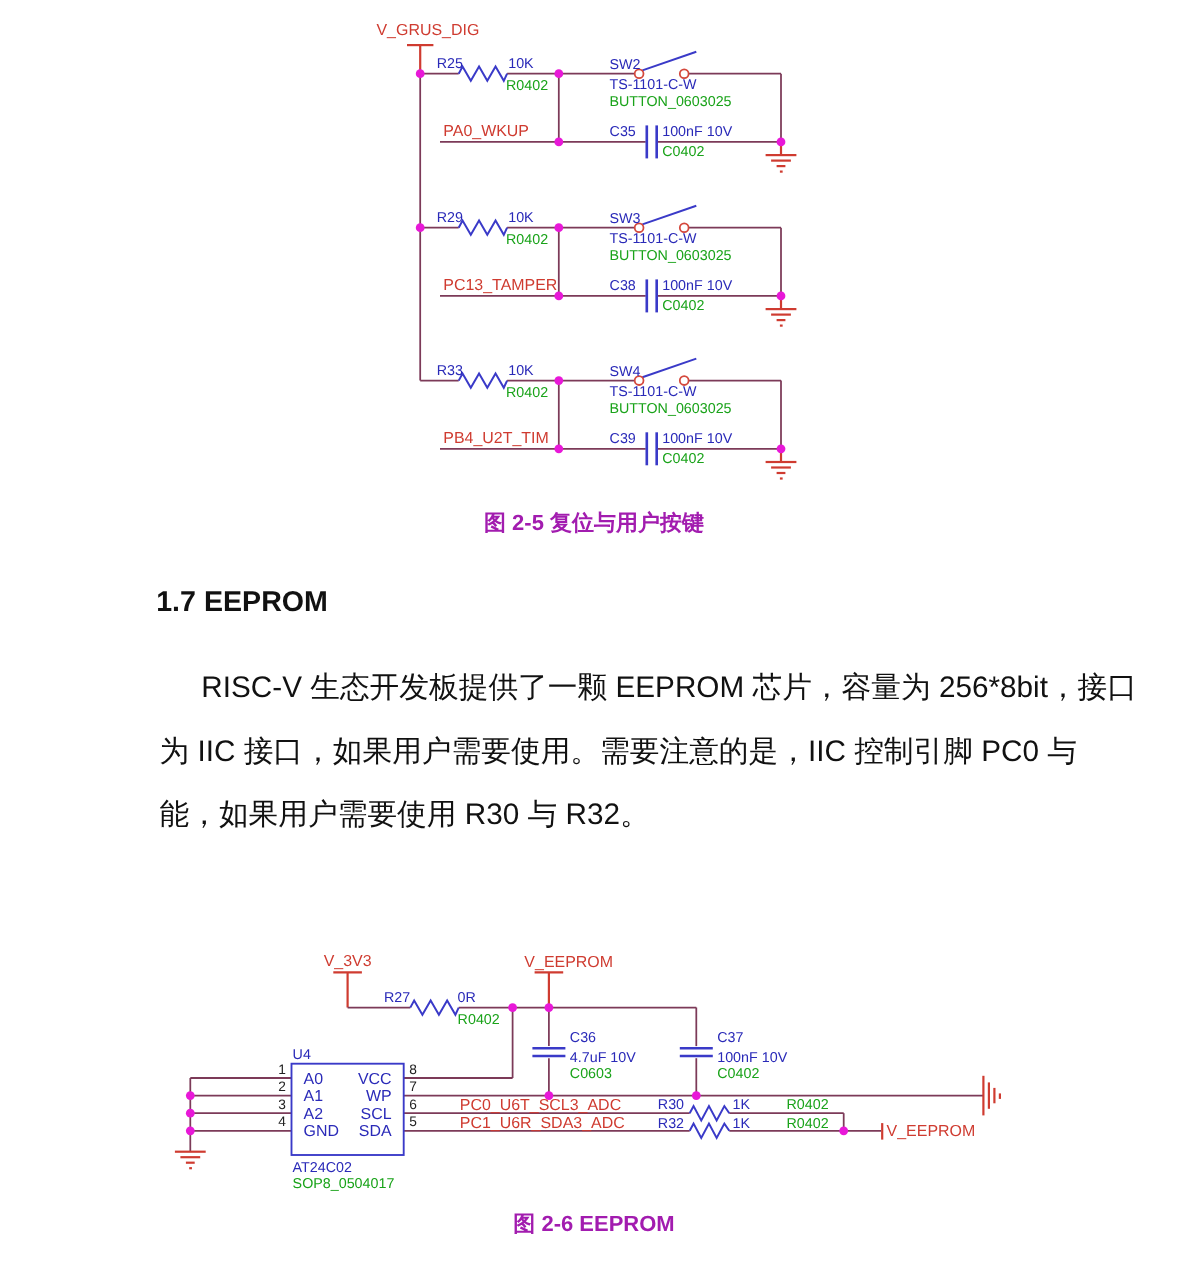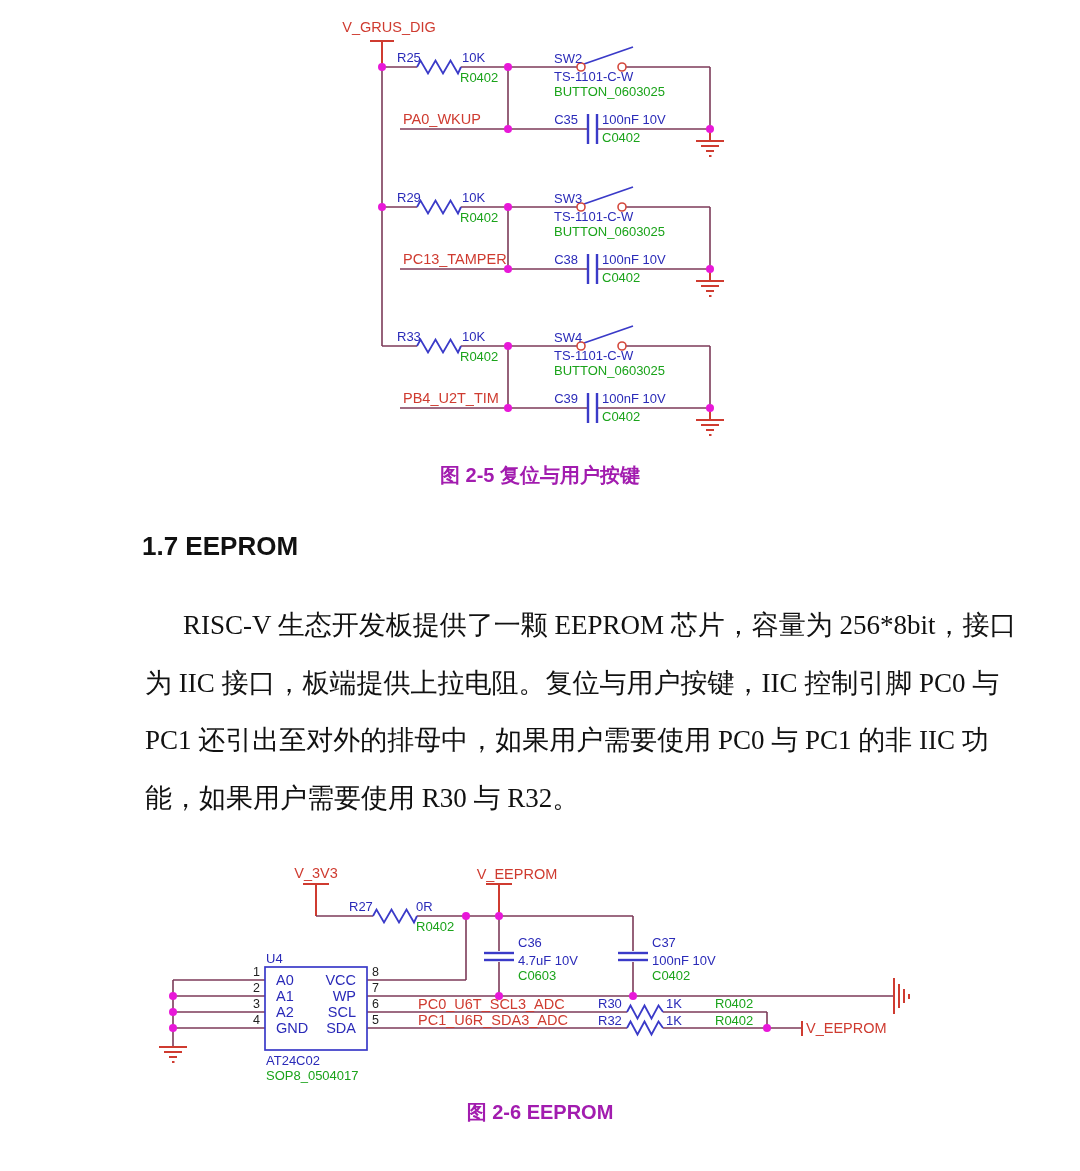--- a/index.html
+++ b/index.html
@@ -23,21 +23,21 @@
   .pinname{font-size:14.5px;fill:#2a2ab8;}
   .pinnum{font-size:12.5px;fill:#222222;}
   .end{text-anchor:end;}
   .mid{text-anchor:middle;}
   
   .caption{position:absolute;left:0;width:1080px;text-align:center;font-size:20px;
            color:#a21caf;font-weight:600;font-family:"Liberation Sans",sans-serif;}
   .heading{position:absolute;left:142px;top:531px;font-size:26px;font-weight:bold;
            color:#111111;font-family:"Liberation Sans",sans-serif;}
   .para{position:absolute;left:145px;top:597px;width:830px;color:#111111;
-        font-family:Liberation Serif, serif;font-size:27px;line-height:57.7px;}
+        font-family:Liberation Sans, sans-serif;font-size:27px;line-height:57.7px;}
   .para .pline{white-space:nowrap;}
   .para .first{text-indent:38px;}
 </style>
 </head>
 <body>
 
 <svg class="abs" style="top:0;left:0" width="1080" height="470">
 
   <g>
     <text class="net red mid" x="389" y="32">V_GRUS_DIG</text>
@@ -180,22 +180,21 @@
     <text class="green" x="602" y="75">C0402</text>
   </g>
 </svg>
 
 <div class="caption" style="top:462px">图 2-5 复位与用户按键</div>
 
 <div class="heading">1.7 EEPROM</div>
 
 <div class="para">
   <div class="pline first">RISC-V 生态开发板提供了一颗 EEPROM 芯片，容量为 256*8bit，接口</div>
-  <div class="pline">为 IIC 接口，板端提供上拉电阻。复位与用户按键，IIC 控制引脚 PC0 与</div>
-  <div class="pline">PC1 还引出至对外的排母中，如果用户需要使用 PC0 与 PC1 的非 IIC 功</div>
+  <div class="pline">为 IIC 接口，如果用户需要使用。需要注意的是，IIC 控制引脚 PC0 与</div>
   <div class="pline">能，如果用户需要使用 R30 与 R32。</div>
 </div>
 
 <svg class="abs" style="top:855px;left:0" width="1080" height="245">
 
   <g>
     <text class="net red mid" x="316" y="23">V_3V3</text>
     <line class="pwr" x1="303" y1="29" x2="329" y2="29"></line>
     <line class="pwr" x1="316" y1="29" x2="316" y2="61"></line>
   </g>

